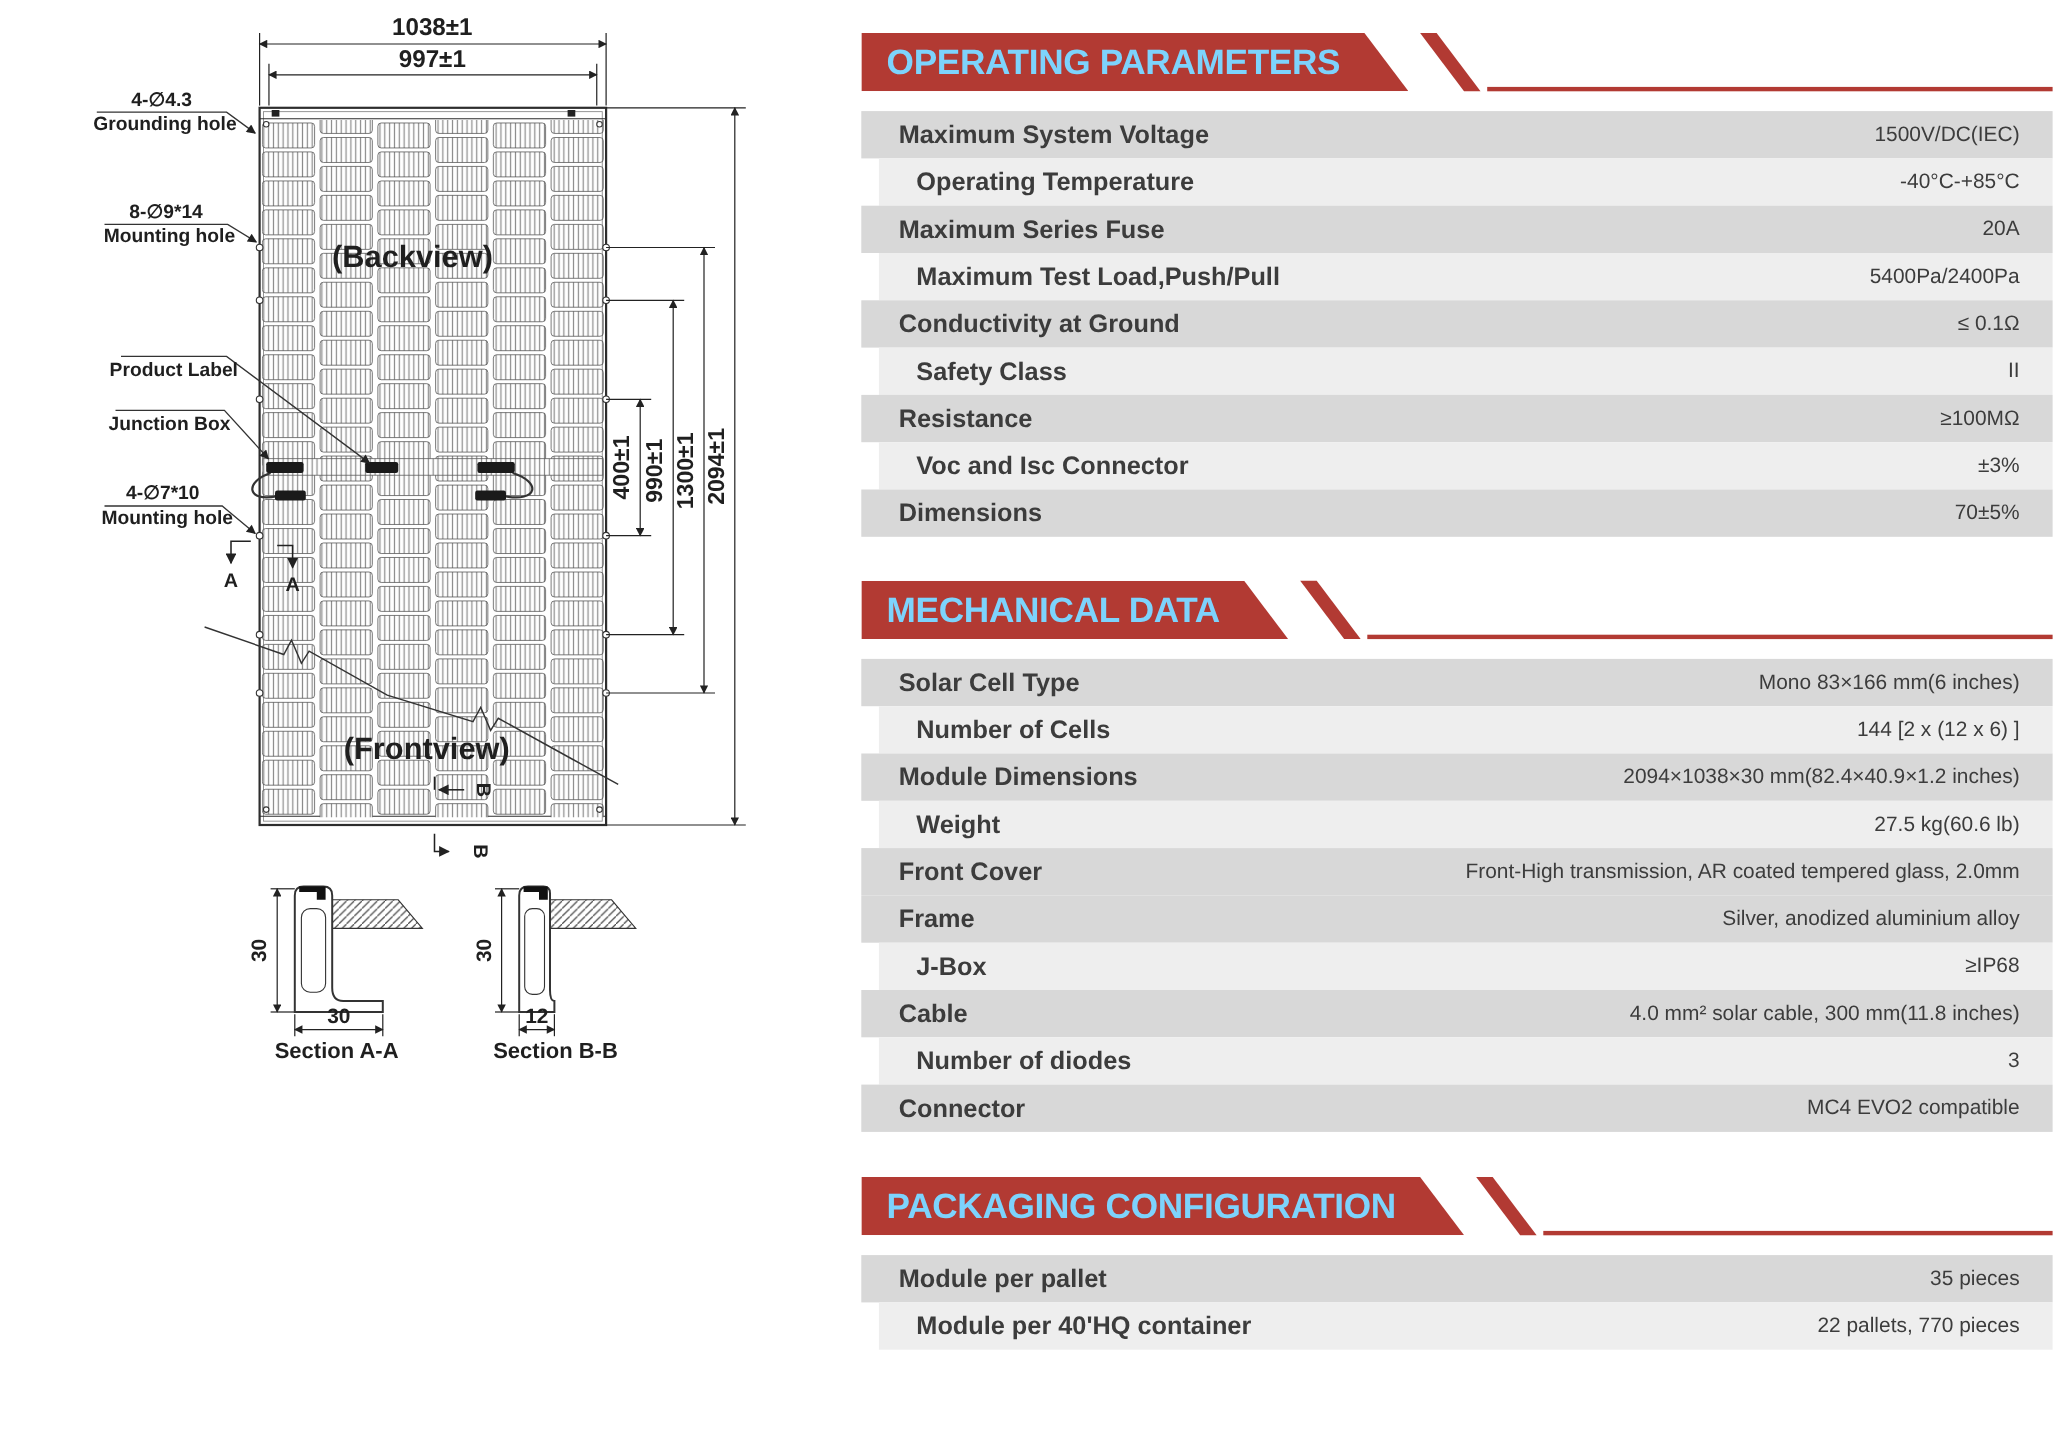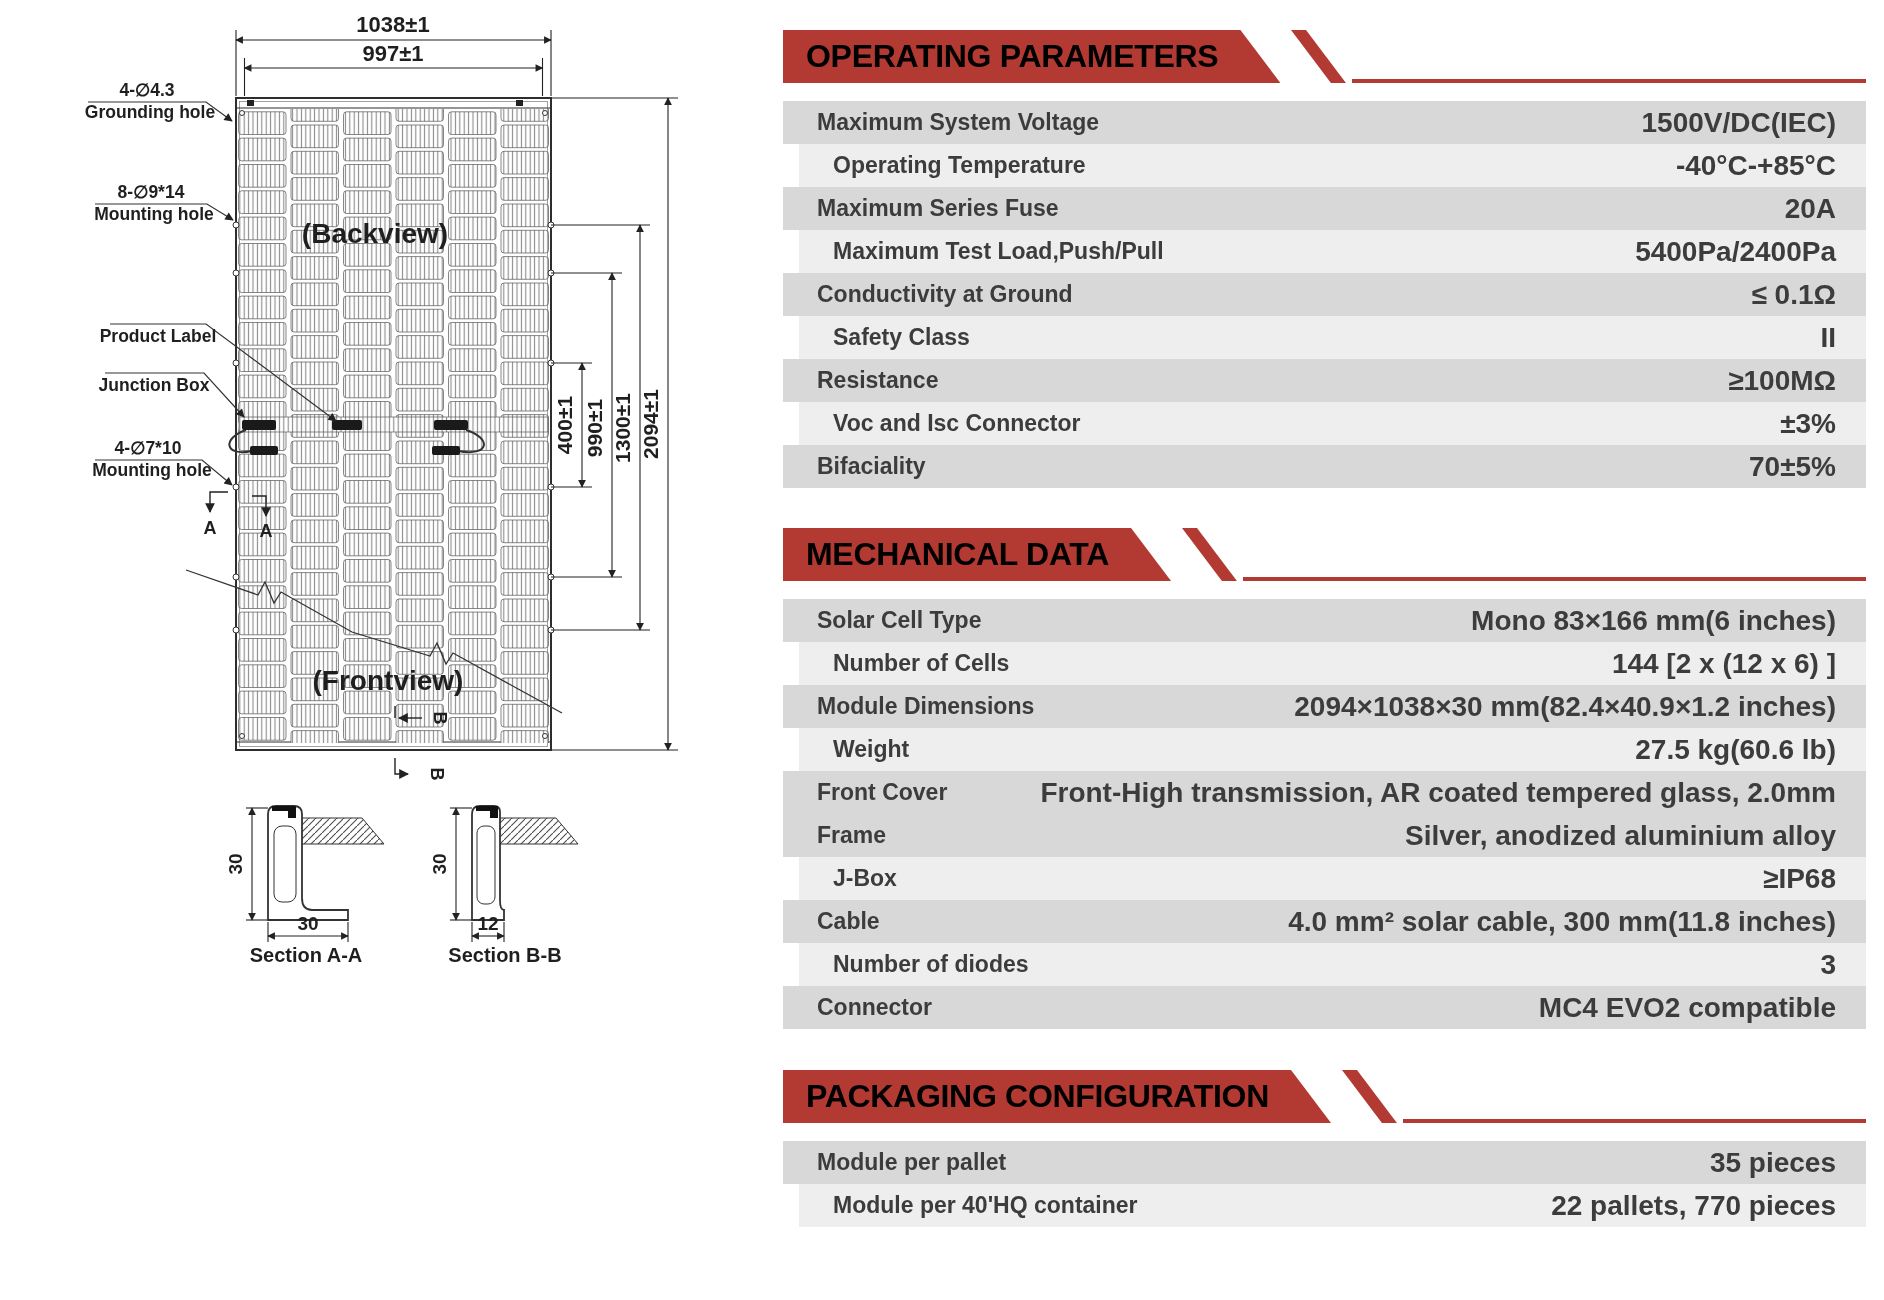--- a/index.html
+++ b/index.html
@@ -20,38 +20,38 @@
   .leadtxt{font-size:17.5px;font-weight:700;}
   .viewtxt{font-size:28px;font-weight:600;fill:#2a2a2a;}
   .marktxt{font-size:18px;font-weight:700;}
   .sectxt{font-size:20px;font-weight:700;}
   .secdim{font-size:19px;font-weight:700;}
 
   
   .tables{position:absolute;left:783px;top:30px;width:1083px;}
   .banner-row{display:flex;height:53px;}
   .banner{
-    background:var(--accent);color:#000000;
+    background:var(--accent);color:#7dd3fc;
     display:flex;align-items:center;
     font-size:32px;font-weight:700;letter-spacing:-.3px;white-space:nowrap;
     padding:0 62px 0 23px;
     clip-path:polygon(0 0, calc(100% - 40px) 0, 100% 100%, 0 100%);
   }
   .stripe{width:15px;margin-left:11px;background:var(--accent);
     transform:skewX(37deg);transform-origin:0 0;}
   .rule{flex:1;align-self:flex-end;height:4px;background:var(--accent);margin-left:46px;}
   .rows{margin-top:18px;}
   .sec-2{margin-top:40px;}
   .sec-3{margin-top:41px;}
   .trow{display:flex;justify-content:space-between;align-items:center;
     height:43px;padding:0 30px 0 34px;}
   .trow.even{background:var(--row-dark);}
   .trow.odd{background:var(--row-light);margin-left:16px;}
   .tlabel{font-size:23px;font-weight:700;color:var(--ink);white-space:nowrap;}
-  .tvalue{font-size:28px;font-weight:700;color:var(--ink);white-space:nowrap;}
+  .tvalue{font-size:19px;font-weight:400;color:var(--ink);white-space:nowrap;}
 </style>
 </head>
 <body>
 
 <div class="page">
 
   <svg class="diagram" width="710" height="990" viewBox="0 0 710 990">
     <defs>
       <marker id="ae" viewBox="0 0 10 10" refX="9" refY="5" markerWidth="9" markerHeight="7" orient="auto-start-reverse">
         <path d="M0,0 L10,5 L0,10 z" fill="#222"></path>
@@ -403,21 +403,21 @@
           </div>
           <div class="trow even">
             <span class="tlabel">Resistance</span>
             <span class="tvalue">≥100MΩ</span>
           </div>
           <div class="trow odd">
             <span class="tlabel">Voc and Isc Connector</span>
             <span class="tvalue">±3%</span>
           </div>
           <div class="trow even">
-            <span class="tlabel">Bifaciality</span>
+            <span class="tlabel">Dimensions</span>
             <span class="tvalue">70±5%</span>
           </div>
         </div>
     </section>
 
     <section class="sec sec-2">
       <div class="banner-row">
         <div class="banner">
           <span>MECHANICAL DATA</span>
         </div>

